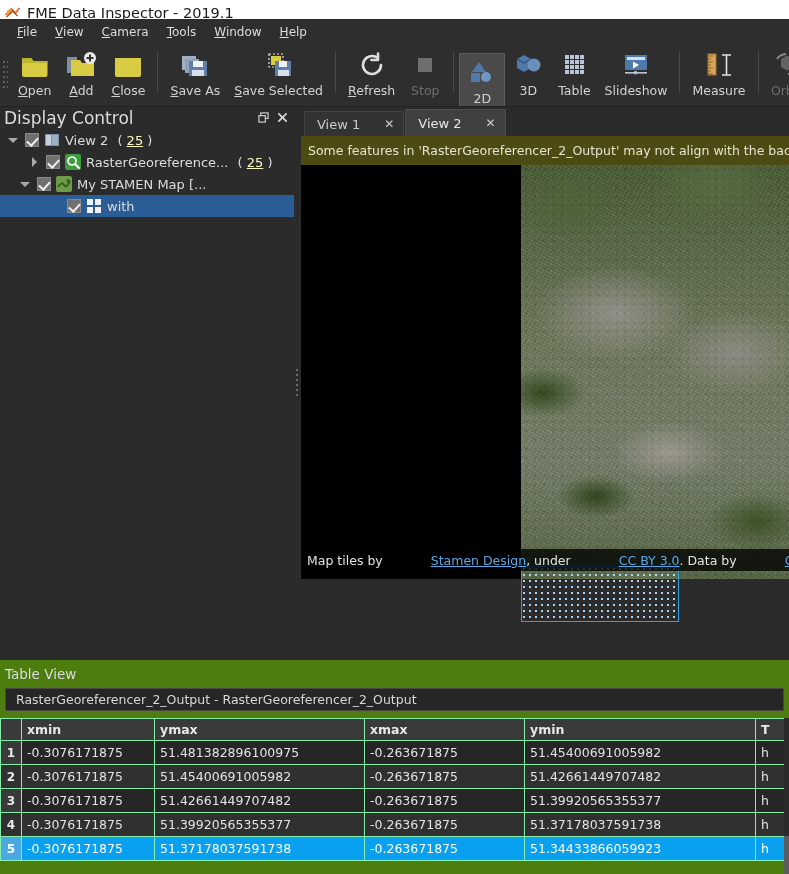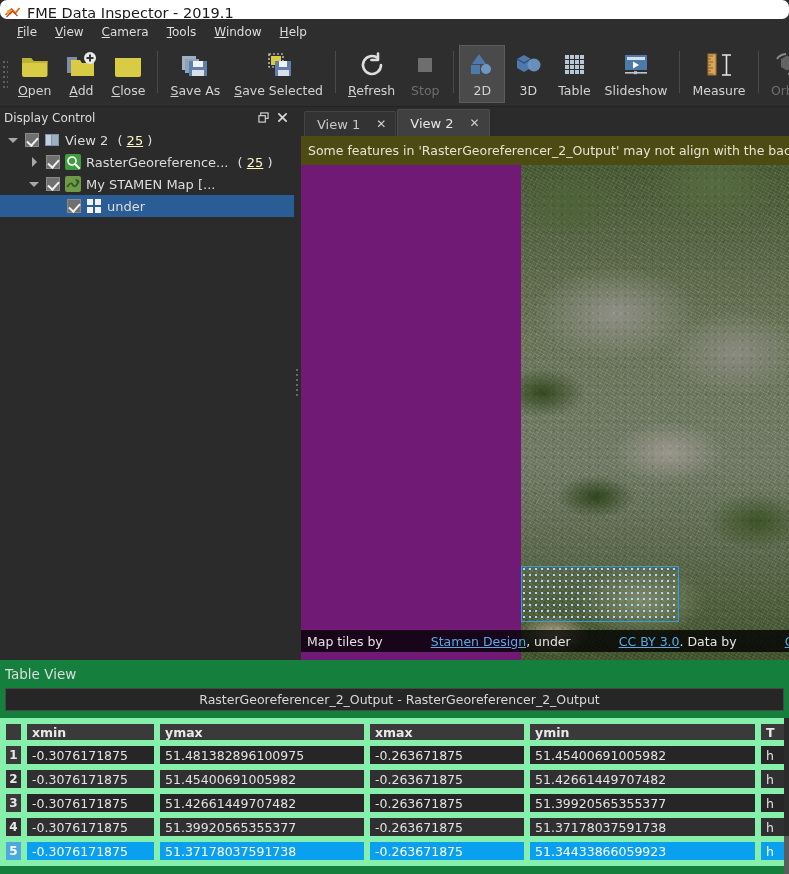--- a/index.html
+++ b/index.html
@@ -15,21 +15,20 @@
   }
   #app { position: relative; width: 789px; height: 874px; overflow: hidden; }
 
   
   .titlebar {
     position: absolute; left: 0; top: 0; width: 789px; height: 19px;
     background: #ffffff;
     display: flex; align-items: center; gap: 6px;
     padding-left: 4px;
     overflow: hidden;
-    border-radius: 7px;
   }
   .titlebar .title-text {
     font-size: 14.5px; color: #1a1a1a; white-space: nowrap;
     font-family: "DejaVu Sans", "Liberation Sans", sans-serif;
     position: relative; top: 3px;
   }
   .app-logo { width: 17px; height: 16px; position: relative; top: 2px; flex: 0 0 auto; }
 
   
   .menubar {
@@ -67,37 +66,37 @@
     width: auto; min-width: 34px; height: 58px;
     padding: 4px 6px 2px 6px;
     display: flex; flex-direction: column; align-items: center; justify-content: flex-start;
     gap: 4px; cursor: default; flex: 0 0 auto; border: 1px solid transparent;
   }
   .tb-btn .tb-label {
     font-size: 12.5px; color: #d2d2d2; white-space: nowrap; line-height: 13px;
   }
   .tb-btn .tb-label .mn { text-decoration: underline; }
   .tb-btn.disabled .tb-label { color: #6e6e6e; }
-  .tb-btn.active { background: #4a4a4a; border: 1px solid #5c5c5c; }
+  .tb-btn.active { background: #4a4a4a; border: 1px solid #5c5c5c; margin-top: 8px; }
   .tb-icon { width: 32px; height: 30px; display:block; }
   .tb-sep {
     width: 1px; height: 42px; background: #4a4a4a; margin: 6px 5px 0 5px; flex: 0 0 auto;
   }
 
   
   .dock {
     position: absolute; left: 0; top: 107px; width: 294px; height: 553px;
     background: #2b2b2b;
     overflow: hidden;
   }
   .dock-title {
     height: 21px; display: flex; align-items: center;
     padding-left: 4px; background: #2b2b2b;
   }
-  .dock-title .t { font-size: 12px; color: #dcdcdc; flex: 1 1 auto; }
+  .dock-title .t { font-size: 17px; color: #dcdcdc; flex: 1 1 auto; }
   .dock-title .tools { display: flex; align-items: center; gap: 8px; padding-right: 6px; }
   .dock-ico { width: 11px; height: 11px; display:block; cursor: default; }
 
   .tree { padding-top: 1px; font-size: 13px; }
   .tree-row {
     height: 22px; display: flex; align-items: center; gap: 5px;
     padding-right: 4px; white-space: nowrap; cursor: default;
   }
   .tree-row.sel { background: #2a5d96; }
   .tw { width: 14px; height: 14px; flex: 0 0 auto; display:flex; align-items:center; justify-content:center; }
@@ -131,36 +130,36 @@
   
   .viewarea {
     position: absolute; left: 301px; top: 107px; width: 488px; height: 553px;
     background: #2b2b2b; overflow: hidden;
   }
   .tabstrip {
     height: 29px; display: flex; align-items: flex-end; padding-left: 3px;
     background: #2b2b2b;
   }
   .vtab {
-    height: 25px; display: flex; align-items: center; gap: 16px;
+    height: 25px; display: flex; align-items: center; gap: 24px;
     padding: 0 9px 0 12px; margin-right: 1px;
     background: #333333; border: 1px solid #444; border-bottom: none;
     font-size: 13px; color: #c9c9c9; cursor: default;
     border-radius: 2px 2px 0 0;
   }
   .vtab.active { background: #404040; color: #e6e6e6; height: 27px; border-color: #4d4d4d; }
   .vtab .x { font-size: 12px; color: #cfcfcf; font-weight: bold; line-height: 1; }
 
   .warnbar {
     height: 29px; background: #4e4a13; display: flex; align-items: center;
     padding-left: 7px; overflow: hidden; white-space: nowrap;
     font-size: 12.5px; color: #e6e4cf;
   }
   .mapcanvas {
-    position: relative; height: 495px; background: #701a75; overflow: hidden;
+    position: relative; height: 414px; background: #000000; overflow: hidden;
   }
   .sat {
     position: absolute; left: 220px; top: 0; width: 268px; height: 495px;
     overflow: hidden;
     background-color: #3f5230;
     background-image:
       radial-gradient(ellipse 70px 50px at 18% 8%, #4e6339 0%, rgba(78,99,57,0) 70%),
       radial-gradient(ellipse 90px 60px at 72% 4%, #566b40 0%, rgba(86,107,64,0) 70%),
       radial-gradient(ellipse 120px 70px at 35% 30%, #8f8f86 0%, rgba(143,143,134,0) 68%),
       radial-gradient(ellipse 100px 60px at 80% 38%, #8a8a80 0%, rgba(138,138,128,0) 70%),
@@ -194,33 +193,33 @@
     position: absolute; left: 0; bottom: 8px; height: 22px;
     display: flex; align-items: center; padding: 0 6px;
     background: rgba(0,0,0,.78);
     font-size: 12.5px; color: #e2e2e2; white-space: nowrap; z-index: 5;
   }
   .attrib a { color: #5aa9e6; text-decoration: underline; margin-left: 48px; }
 
   
   .tableview {
     position: absolute; left: 0; top: 660px; width: 789px; height: 214px;
-    background: #15803d; overflow: hidden;
+    background: #4d7c0f; overflow: hidden;
   }
   .tv-title { height: 28px; display: flex; align-items: center; padding-left: 5px;
     font-size: 13.5px; color: #dcdcdc; }
   .tv-combo {
     margin: 0 5px; height: 23px; background: #262626; border: 1px solid #474747;
     display: flex; align-items: center; padding-left: 10px;
-    font-size: 12.5px; color: #d8d8d8; white-space: nowrap; overflow: hidden; justify-content: center;
+    font-size: 12.5px; color: #d8d8d8; white-space: nowrap; overflow: hidden;
   }
   .grid { margin-top: 7px; width: 789px; position: relative; }
   .grid table { border-collapse: collapse; width: 789px; table-layout: fixed; }
   .grid th, .grid td {
-    border: 6px solid #86efac; height: 24px; padding: 0 5px;
+    border: 1px solid #86efac; height: 24px; padding: 0 5px;
     font-size: 12.5px; text-align: left; white-space: nowrap; overflow: hidden; margin-top: 40px;
   }
   .grid th {
     background: #3a3a3a; color: #e8e8e8; font-weight: bold; height: 22px;
   }
   .grid th.rowhead, .grid td.rowhead {
     width: 21px; padding: 0; text-align: center;
     background: #3a3a3a; color: #e8e8e8; font-weight: bold; font-size: 12px;
   }
   .grid td { background: #262626; color: #e2e2e2; }
@@ -429,42 +428,42 @@
           </span>
           <span class="cbx"></span>
           <svg class="node-ico" viewBox="0 0 16 16">
             <rect x="0" y="0" width="16" height="16" rx="2" fill="#3f9c3f"></rect>
             <circle cx="7" cy="7" r="4" fill="none" stroke="#ffffff" stroke-width="1.7"></circle>
             <path d="M10 10 l4 4" stroke="#ffffff" stroke-width="2" stroke-linecap="round"></path>
           </svg>
           <span class="tree-label">RasterGeoreference...</span>
           <span class="tree-label">&nbsp;(&nbsp;<span class="cnt-link">25</span>&nbsp;)</span>
         </div>
-        <div class="tree-row" style="padding-left: 27px;">
+        <div class="tree-row" style="padding-left: 18px;">
           <span class="tw">
             <span class="arrow-d"></span>
           </span>
           <span class="cbx"></span>
           <svg class="node-ico" viewBox="0 0 16 16">
             <rect x="0" y="0" width="16" height="16" rx="2" fill="#6e9a4a"></rect>
             <path d="M2 11 q4-6 6-2 t6-4" fill="none" stroke="#2e5c1c" stroke-width="1.8"></path>
             <path d="M10 3 l4 1 -2 3z" fill="#2e5c1c"></path>
           </svg>
           <span class="tree-label">My STAMEN Map [...</span>
         </div>
         <div class="tree-row sel" style="padding-left: 48px;">
           <span class="tw"></span>
           <span class="cbx"></span>
           <svg class="node-ico" viewBox="0 0 16 16">
             <rect x="1" y="1" width="6" height="6" fill="#f2f2f2"></rect>
             <rect x="9" y="1" width="6" height="6" fill="#f2f2f2"></rect>
             <rect x="1" y="9" width="6" height="6" fill="#f2f2f2"></rect>
             <rect x="9" y="9" width="6" height="6" fill="#f2f2f2"></rect>
           </svg>
-          <span class="tree-label">under</span>
+          <span class="tree-label">with</span>
         </div>
       </div>
   </div>
 
   <div class="vsplit">
       <div class="grip"></div>
     </div>
 
   <div class="viewarea">
     <div class="tabstrip" id="tabs-host">

